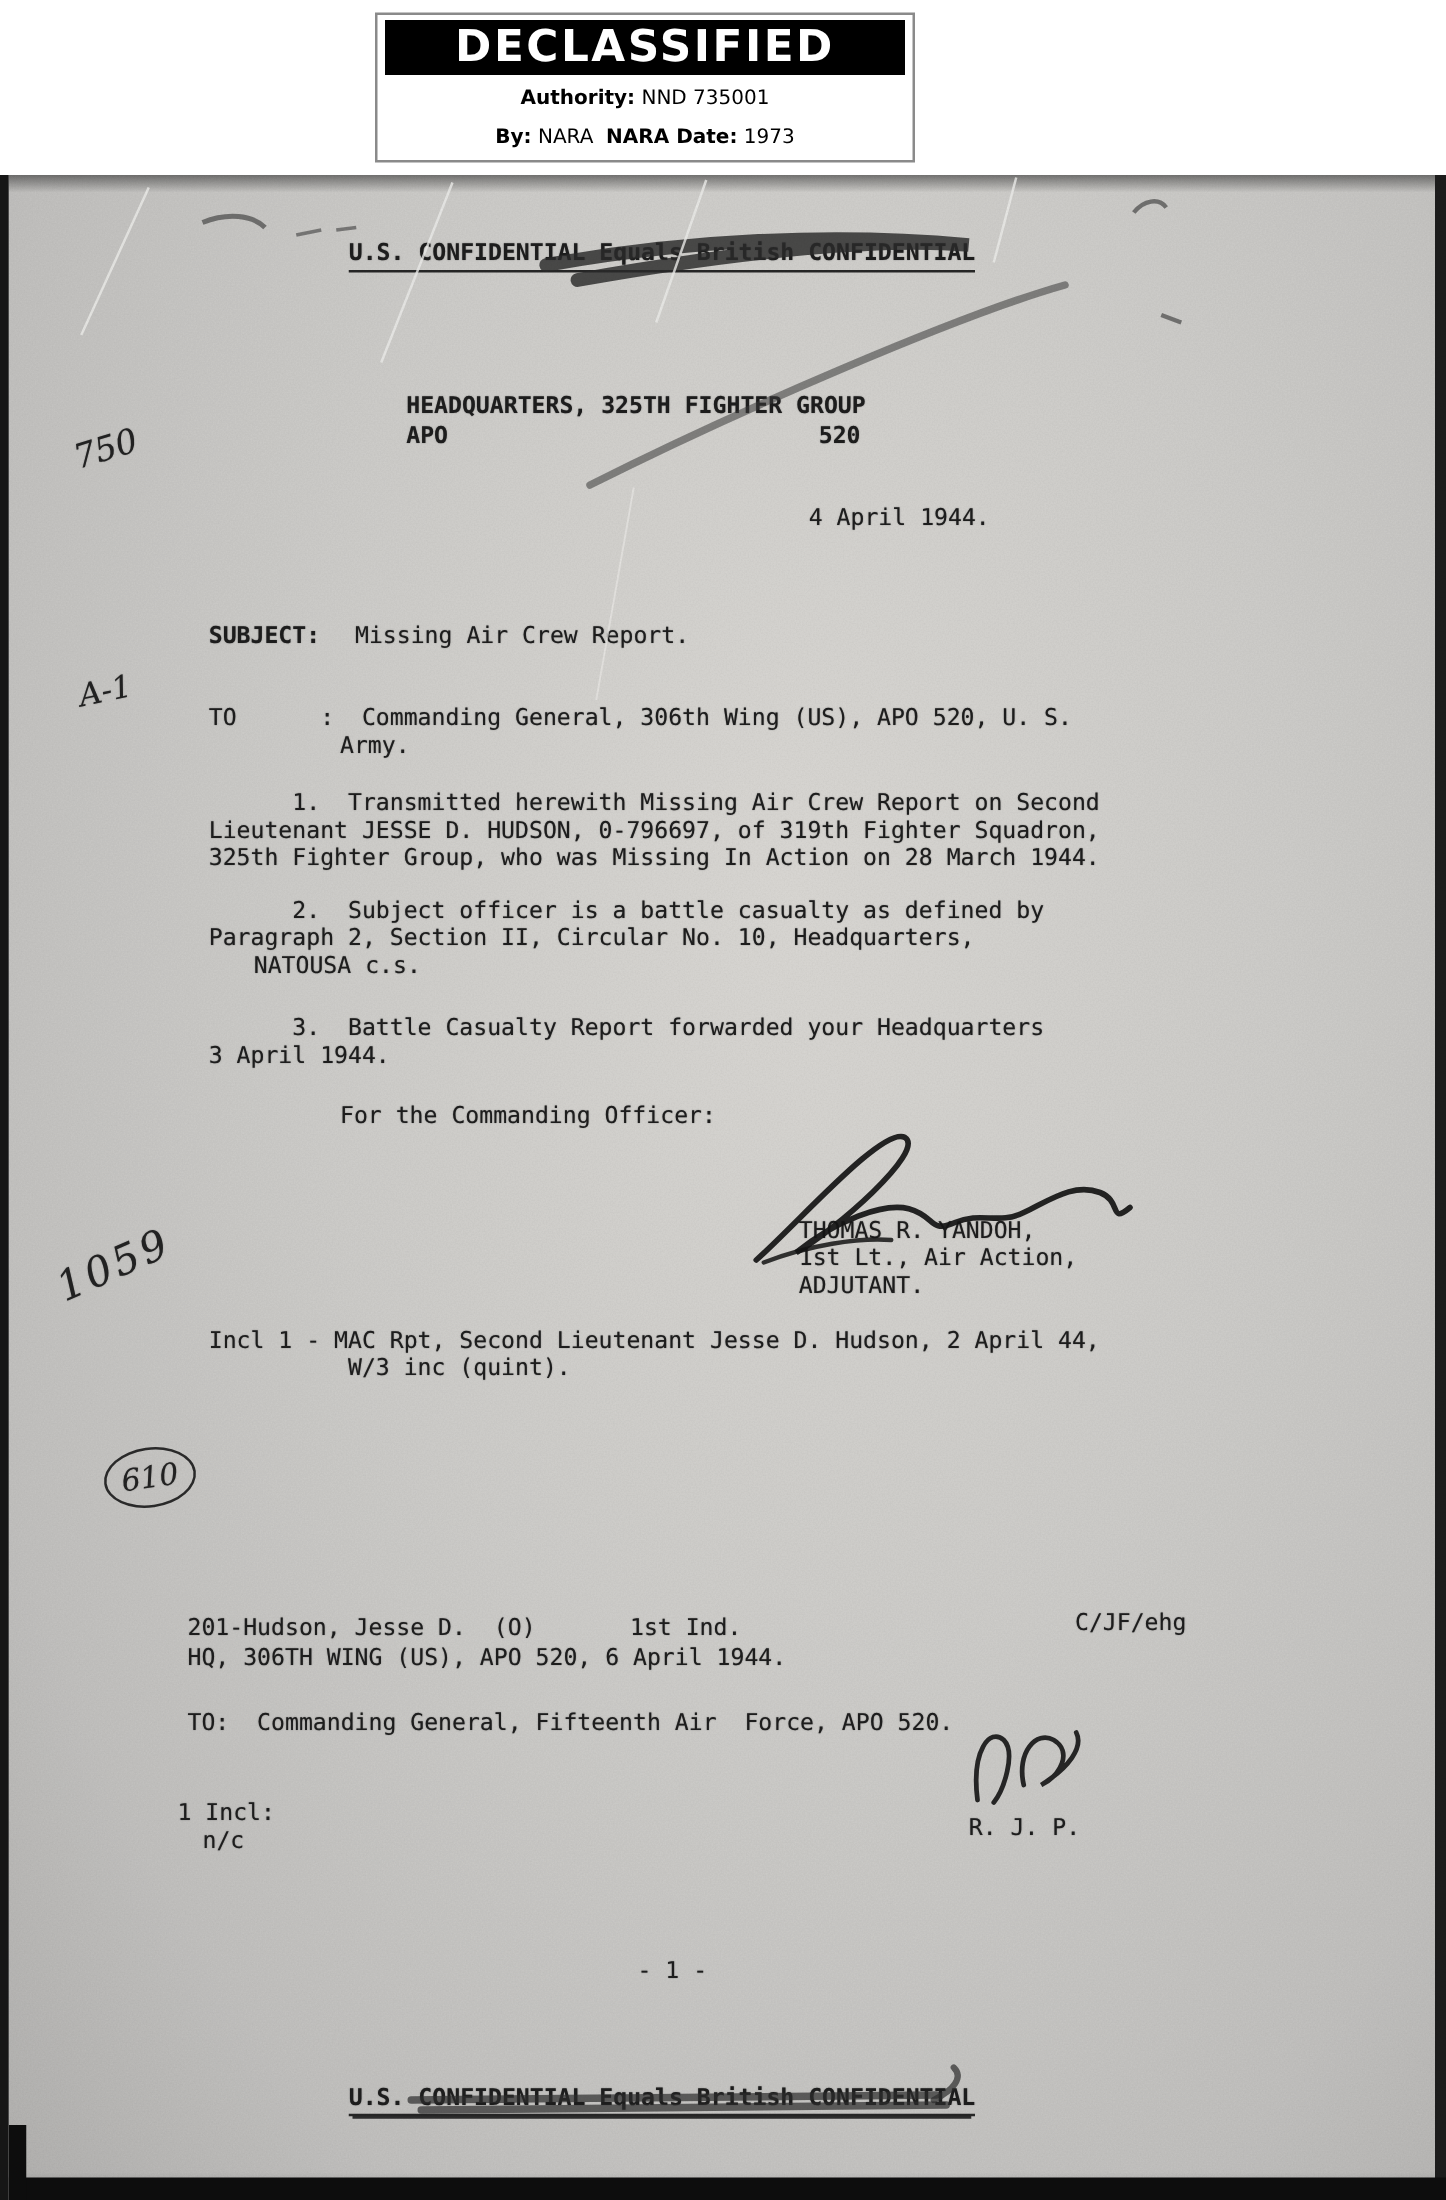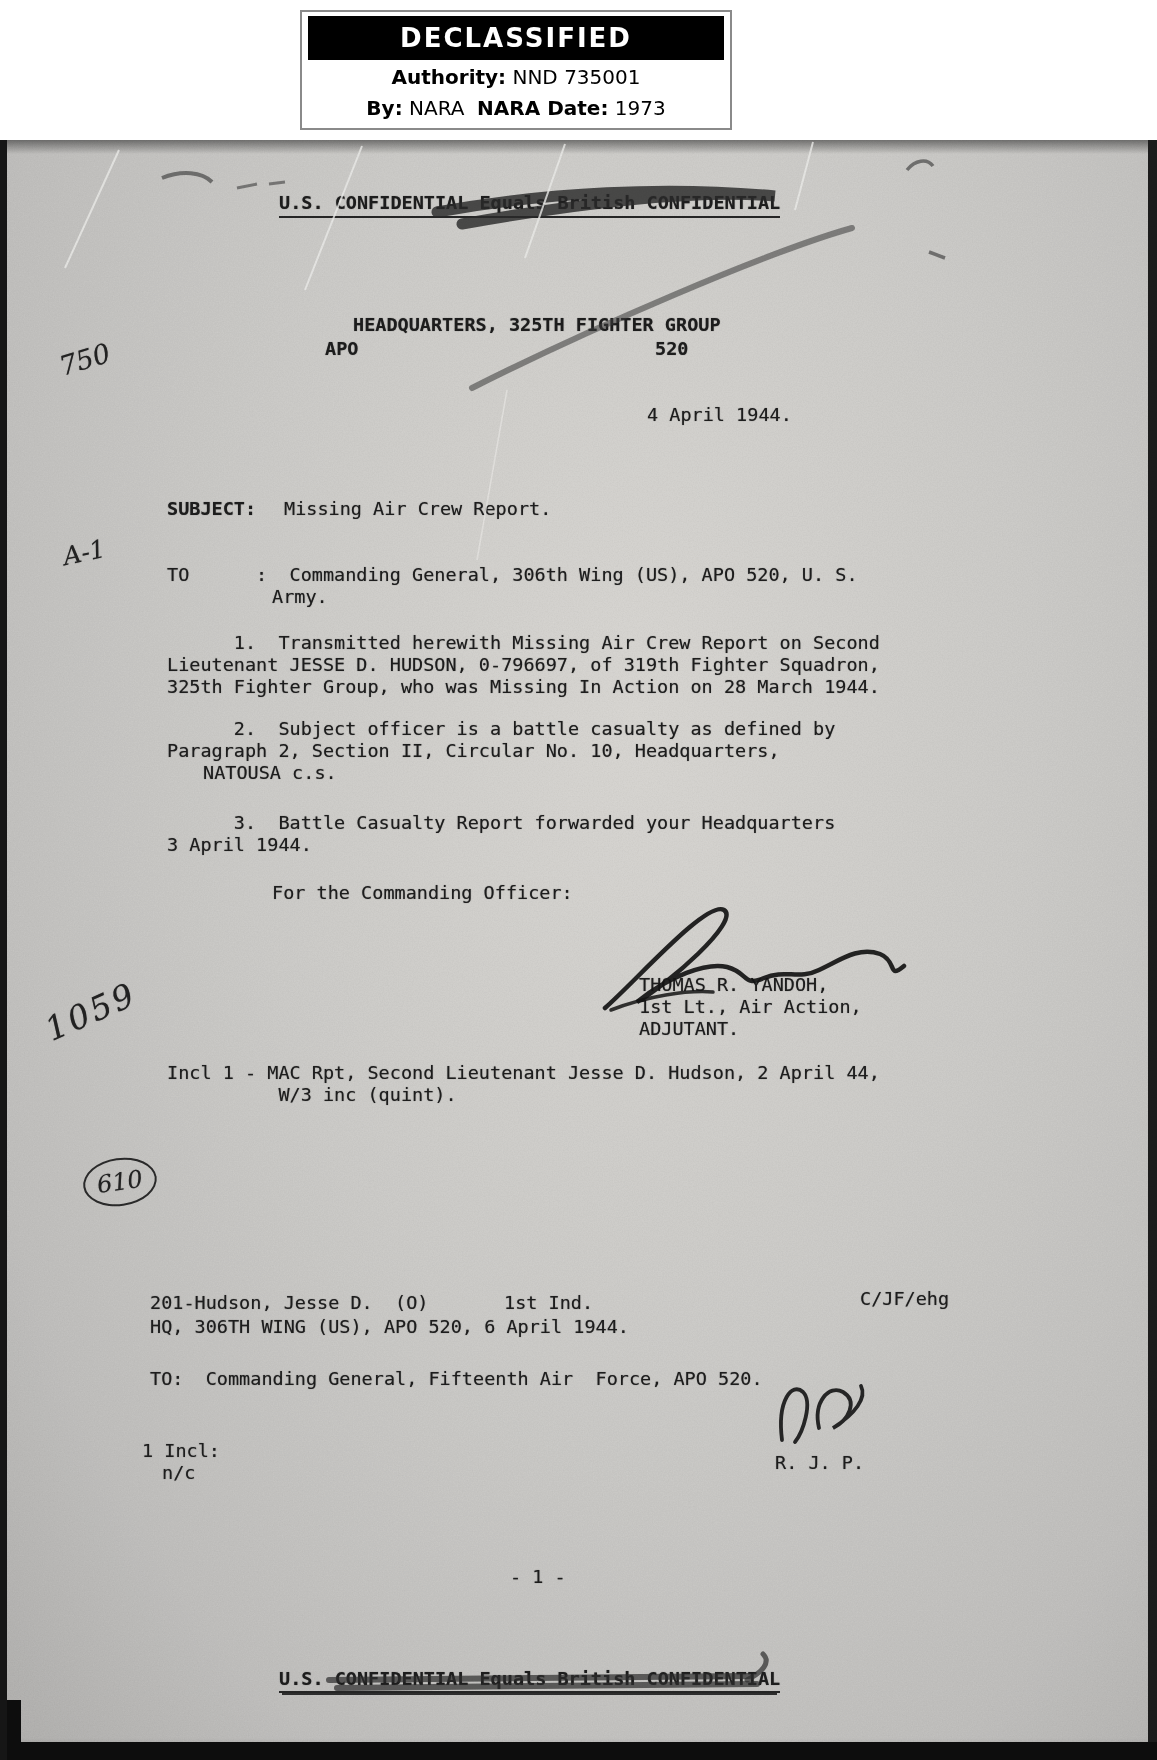--- a/index.html
+++ b/index.html
@@ -3,22 +3,22 @@
 <meta charset="utf-8">
 <style>
   html,body{margin:0;padding:0;background:#ffffff;}
   #page{position:relative;width:1157px;height:1760px;background:#ffffff;overflow:hidden;
         font-family:"DejaVu Sans Mono","Liberation Mono",monospace;}
   
   #stamp{position:absolute;left:300px;top:10px;width:432px;height:120px;
          background:#ffffff;border:2px solid #8a8a8a;box-sizing:border-box;
          font-family:"DejaVu Sans","Liberation Sans",sans-serif;text-align:center;}
   #stamp .bar{margin:4px 6px 2px 6px;background:#000;color:#fff;font-weight:bold;
-              font-size:26px;letter-spacing:2px;line-height:44px;height:44px;}
-  #stamp .row{font-size:20px;line-height:31px;color:#000;white-space:pre;}
+              font-size:35px;letter-spacing:2px;line-height:44px;height:44px;}
+  #stamp .row{font-size:16px;line-height:31px;color:#000;white-space:pre;}
   #stamp .b{font-weight:bold;}
   
   #scan{position:absolute;left:0;top:140px;width:1157px;height:1620px;box-sizing:border-box;
         background:
           linear-gradient(180deg, rgba(40,40,40,.55) 0px, rgba(40,40,40,0) 14px),
           linear-gradient(0deg, rgba(20,20,20,.25) 0px, rgba(20,20,20,0) 22px),
           radial-gradient(ellipse at 55% 35%, #dbd9d5 0%, #cfcecb 45%, #c3c2c0 78%, #b3b2b0 100%);
         border-left:7px solid #161616;border-right:9px solid #1c1c1c;}
   .tl{position:absolute;white-space:pre;font-size:18.5px;line-height:22px;color:#1d1d1d;
       text-shadow:0 0 1px rgba(20,20,20,.55);}
@@ -44,21 +44,21 @@
   <div id="stamp">
     <div class="bar">DECLASSIFIED</div>
     <div class="row"><span class="b">Authority:</span><span> NND 735001</span></div>
     <div class="row"><span class="b">By:</span><span> NARA  </span><span class="b">NARA Date:</span><span> 1973</span></div>
   </div>
 
   <div id="scan">
 
     <div class="tl bold" style="left:272px;top:52px;"><span class="u1">U.S. CONFIDENTIAL Equals British CONFIDENTIAL</span></div>
 
-    <div class="tl bold" style="left:318px;top:174px;margin-left:28px;">HEADQUARTERS, 325TH FIGHTER GROUP</div>
+    <div class="tl bold" style="left:318px;top:174px;">HEADQUARTERS, 325TH FIGHTER GROUP</div>
     <div class="tl bold" style="left:318px;top:198px;">APO</div>
     <div class="tl bold" style="left:648px;top:198px;">520</div>
     <div class="tl" style="left:640px;top:264px;">4 April 1944.</div>
 
     <div class="tl bold" style="left:160px;top:358px;">SUBJECT:</div>
     <div class="tl" style="left:265px;top:358px;padding-left:12px;">Missing Air Crew Report.</div>
 
     <div class="tl" style="left:160px;top:424px;text-align:center;">TO      :  Commanding General, 306th Wing (US), APO 520, U. S.</div>
     <div class="tl" style="left:265px;top:446px;">Army.</div>
 

